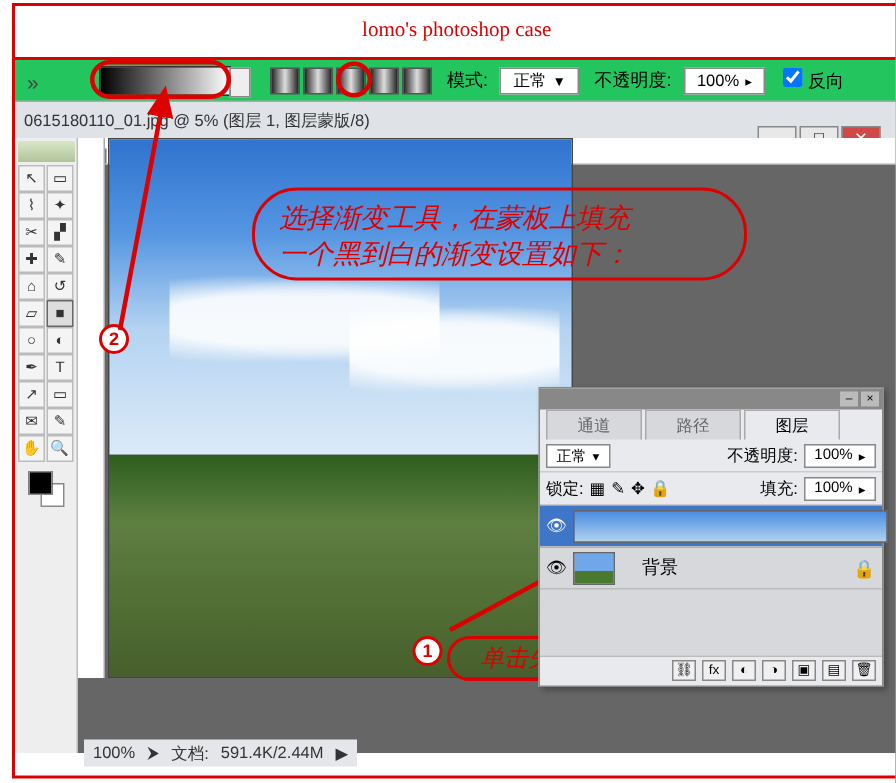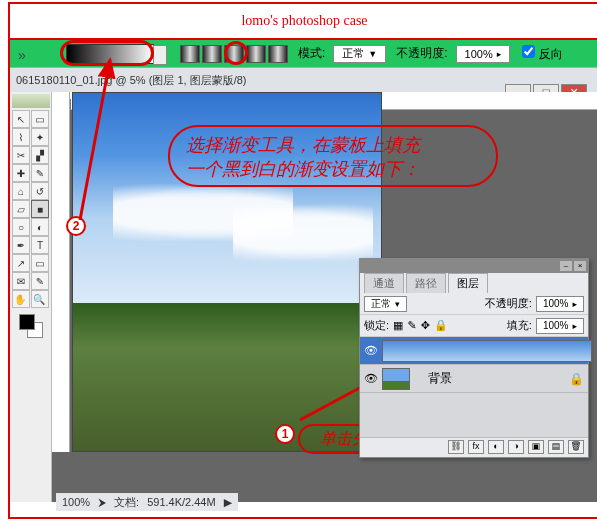--- a/index.html
+++ b/index.html
@@ -46,21 +46,21 @@
   .annot-box { position: absolute; top: 125px; left: 168px; width: 330px; height: 62px; border: 2px solid #d00; border-radius: 30px; color: #d00; font-size: 18px; font-family: "KaiTi", serif; font-style: italic; padding: 6px 16px; line-height: 24px; }
   .annot-box2 { position: absolute; top: 424px; left: 298px; width: 140px; height: 30px; border: 2px solid #d00; border-radius: 18px; color: #d00; font-size: 16px; font-family: "KaiTi", serif; font-style: italic; display: flex; align-items: center; justify-content: center; }
   
   .marker { position: absolute; width: 20px; height: 20px; border: 2px solid #d00; border-radius: 50%; background: #fff; color: #d00; display: flex; align-items: center; justify-content: center; font-weight: bold; font-size: 12px; }
   .arrow-svg { position: absolute; pointer-events: none; }
   
   .layers-panel { position: absolute; right: 8px; top: 258px; width: 230px; background: #e9eaed; border: 1px solid #888; box-shadow: 2px 2px 4px rgba(0,0,0,0.3); }
   .lp-titlebar { height: 14px; background: #888; display: flex; justify-content: flex-end; align-items: center; padding: 0 2px; gap: 2px; }
   .lp-titlebar div { width: 12px; height: 10px; background: #bbb; font-size: 8px; text-align: center; }
   .lp-tabs { display: flex; height: 20px; align-items: end; padding: 0 4px; gap: 2px; font-size: 11px; }
-  .lp-tab { padding: 2px 8px; background: #d6d8db; border: 1px solid #aaa; border-bottom: none; color: #666; }
+  .lp-tab { padding: 2px 20px; background: #d6d8db; border: 1px solid #aaa; border-bottom: none; color: #666; }
   .lp-tab.active { background: #e9eaed; color: #000; }
   .lp-row { display: flex; align-items: center; padding: 2px 4px; gap: 4px; height: 22px; border-bottom: 1px solid #ccc; font-size: 11px; }
   .lp-sel { border: 1px solid #888; padding: 0 6px; background: #fff; height: 16px; display: inline-flex; align-items: center; font-size: 10px; }
   .lp-layers { background: #d6d8db; }
   .layer-row { display: flex; align-items: center; height: 28px; padding: 0 4px; gap: 4px; border-bottom: 1px solid #bbb; }
   .layer-row.sel { background: #3f76c8; color: #fff; }
   .eye { width: 14px; height: 14px; font-size: 11px; }
   .thumb { width: 28px; height: 22px; border: 1px solid #666; background: #fff; }
   .thumb.sky { background: linear-gradient(#4a8de0, #b1d1f0); }
   .thumb.img { background: linear-gradient(#6fa7e8 60%, #4a7a2f 60%); }

